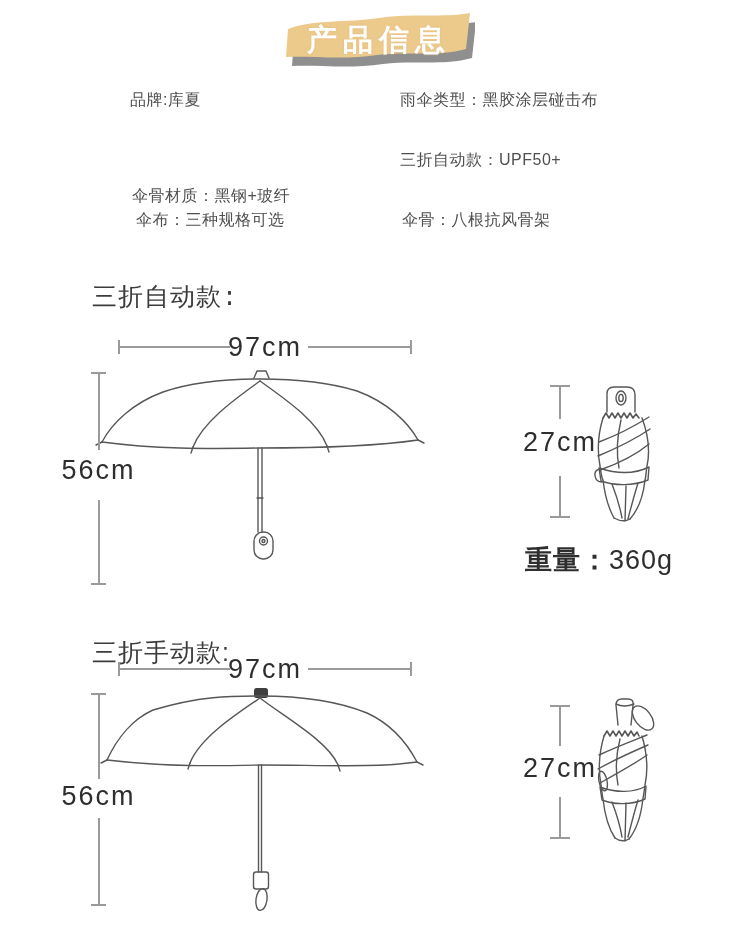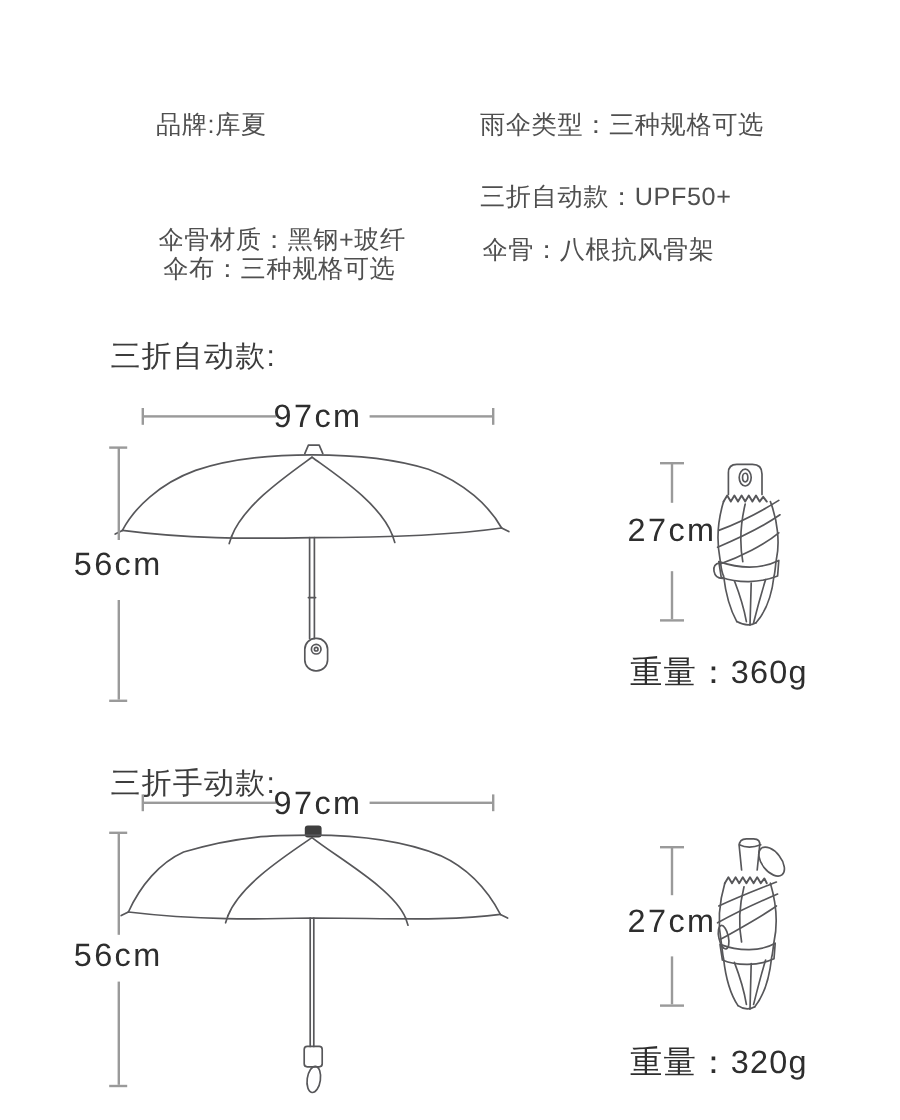--- a/index.html
+++ b/index.html
@@ -6,52 +6,59 @@
   body{font-family:"Liberation Sans","DejaVu Sans",sans-serif;}
   .stage{position:relative;width:750px;height:933px;background:#ffffff;overflow:hidden;}
   .abs{position:absolute;}
 
   
   .banner-text{position:absolute;left:0;right:0;top:14px;text-align:center;
     font-size:30px;font-weight:700;color:#ffffff;letter-spacing:6px;
     text-shadow:0 0 2px rgba(222,176,110,.65);}
 
   
-  .spec{position:absolute;font-size:21px;color:#4f4f4f;letter-spacing:.5px;white-space:nowrap;}
+  .spec{position:absolute;font-size:16px;color:#4f4f4f;letter-spacing:.5px;white-space:nowrap;}
 
   
   .sec-title{position:absolute;font-size:25px;color:#3c3c3c;letter-spacing:1px;white-space:nowrap;}
 
   
   .hseg{position:absolute;height:1.6px;background:#9a9a9a;}
   .vseg{position:absolute;width:1.6px;background:#9a9a9a;}
   .htick{position:absolute;width:1.6px;height:14px;background:#9a9a9a;}
   .vtick{position:absolute;width:15px;height:1.6px;background:#9a9a9a;}
   .dim-label{position:absolute;font-size:27px;color:#2e2e2e;letter-spacing:2px;white-space:nowrap;}
 
   
   .weight{position:absolute;font-size:27px;color:#2e2e2e;letter-spacing:1px;white-space:nowrap;}
-  .weight .lbl{font-weight:400;}
+  .weight .lbl{font-weight:700;}
 
   svg{display:block;}
 </style>
 </head>
 <body>
 
 <div class="stage">
 
+  <div class="abs" style="left:283px;top:6px;width:192px;height:66px;">
+    <svg width="192" height="66" viewBox="0 0 192 66">
+      <path d="M5,23 C32,13 62,17 96,12 C128,7 160,12 187,7 L183,43 C154,51 124,45 94,49 C62,54 32,50 3,51 Z" transform="translate(6,9)" fill="#8f8f8f"></path>
+      <path d="M5,23 C32,13 62,17 96,12 C128,7 160,12 187,7 L183,43 C154,51 124,45 94,49 C62,54 32,50 3,51 Z" fill="#ecca8c"></path>
+    </svg>
+    <div class="banner-text">产品信息</div>
+  </div>
 
   <div class="spec" style="left:130px;top:90px;">品牌:库夏</div>
-  <div class="spec" style="left:400px;top:90px;">雨伞类型：三种规格可选</div>
+  <div class="spec" style="left:400px;top:90px;">雨伞类型：黑胶涂层碰击布</div>
   <div class="spec" style="left:132px;top:150px;margin-top:36px;">伞骨材质：黑钢+玻纤</div>
   <div class="spec" style="left:400px;top:150px;">三折自动款：UPF50+</div>
   <div class="spec" style="left:136px;top:210px;">伞布：三种规格可选</div>
-  <div class="spec" style="left:402px;top:194px;">伞骨：八根抗风骨架</div>
+  <div class="spec" style="left:402px;top:210px;">伞骨：八根抗风骨架</div>
 
-  <div class="sec-title" style="left:92px;top:280px;">三折自动款:</div>
+  <div class="sec-title" style="left:92px;top:280px;font-family:Liberation Mono, monospace;">三折自动款:</div>
 
   <div class="abs" style="left:118px;top:339px;width:294px;height:16px;">
     <div class="htick" style="left:0;top:1px;"></div>
     <div class="hseg" style="left:2px;top:7px;width:110px;"></div>
     <div class="dim-label" style="left:50%;top:-7px;transform:translateX(-50%);">97cm</div>
     <div class="hseg" style="left:190px;top:7px;width:102px;"></div>
     <div class="htick" style="right:0;top:1px;"></div>
   </div>
 
   <svg class="abs" style="left:85px;top:365px;" width="350" height="200" viewBox="0 0 350 200">
@@ -173,17 +180,14 @@
       <path d="M10,88 C28,78 46,68 57,60"></path>
       <path d="M30,44 C26,60 25,74 28,90"></path>
       <path d="M10,92 C26,98 44,98 56,91 L55,104 C42,110 24,110 12,105 Z"></path>
       <ellipse cx="13" cy="86" rx="4" ry="10" transform="rotate(-12 13 86)"></ellipse>
       <path d="M22,107 C27,120 30,130 32,142"></path>
       <path d="M36,108 L35,146"></path>
       <path d="M48,105 C44,118 41,130 38,142"></path>
     </g>
   </svg>
 
-  <div class="weight" style="left:525px;top:867px;">
-    <span class="lbl">重量：</span><span>320g</span>
-  </div>
 
 </div>
 
 </body></html>

